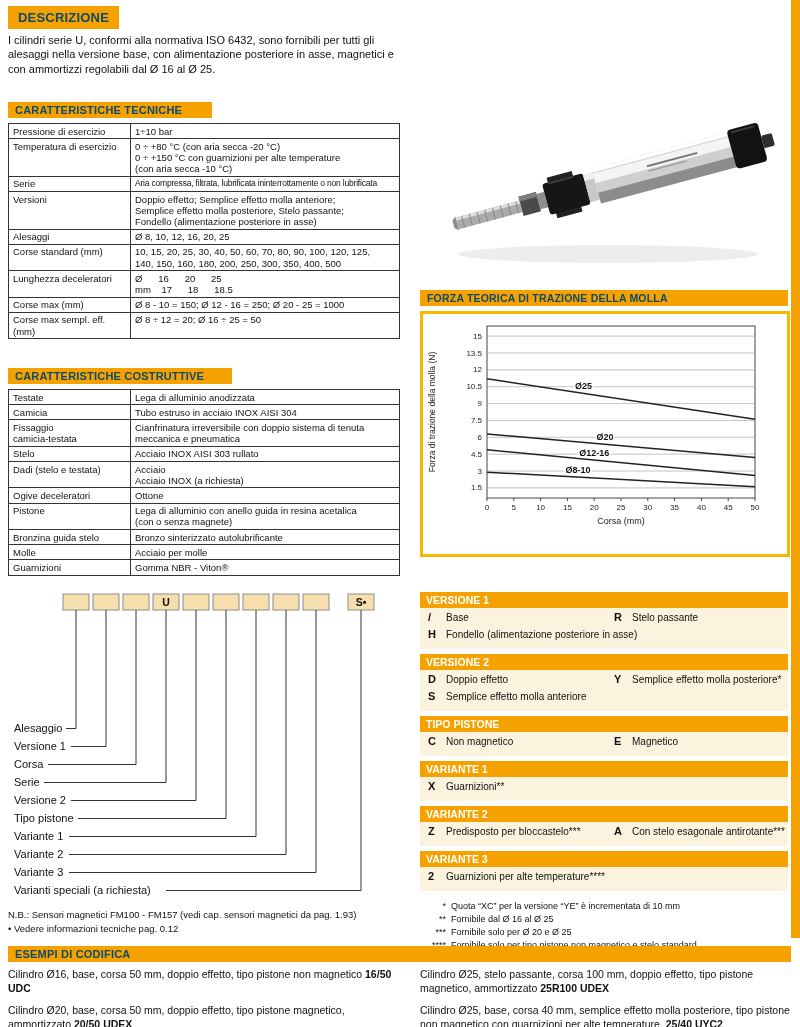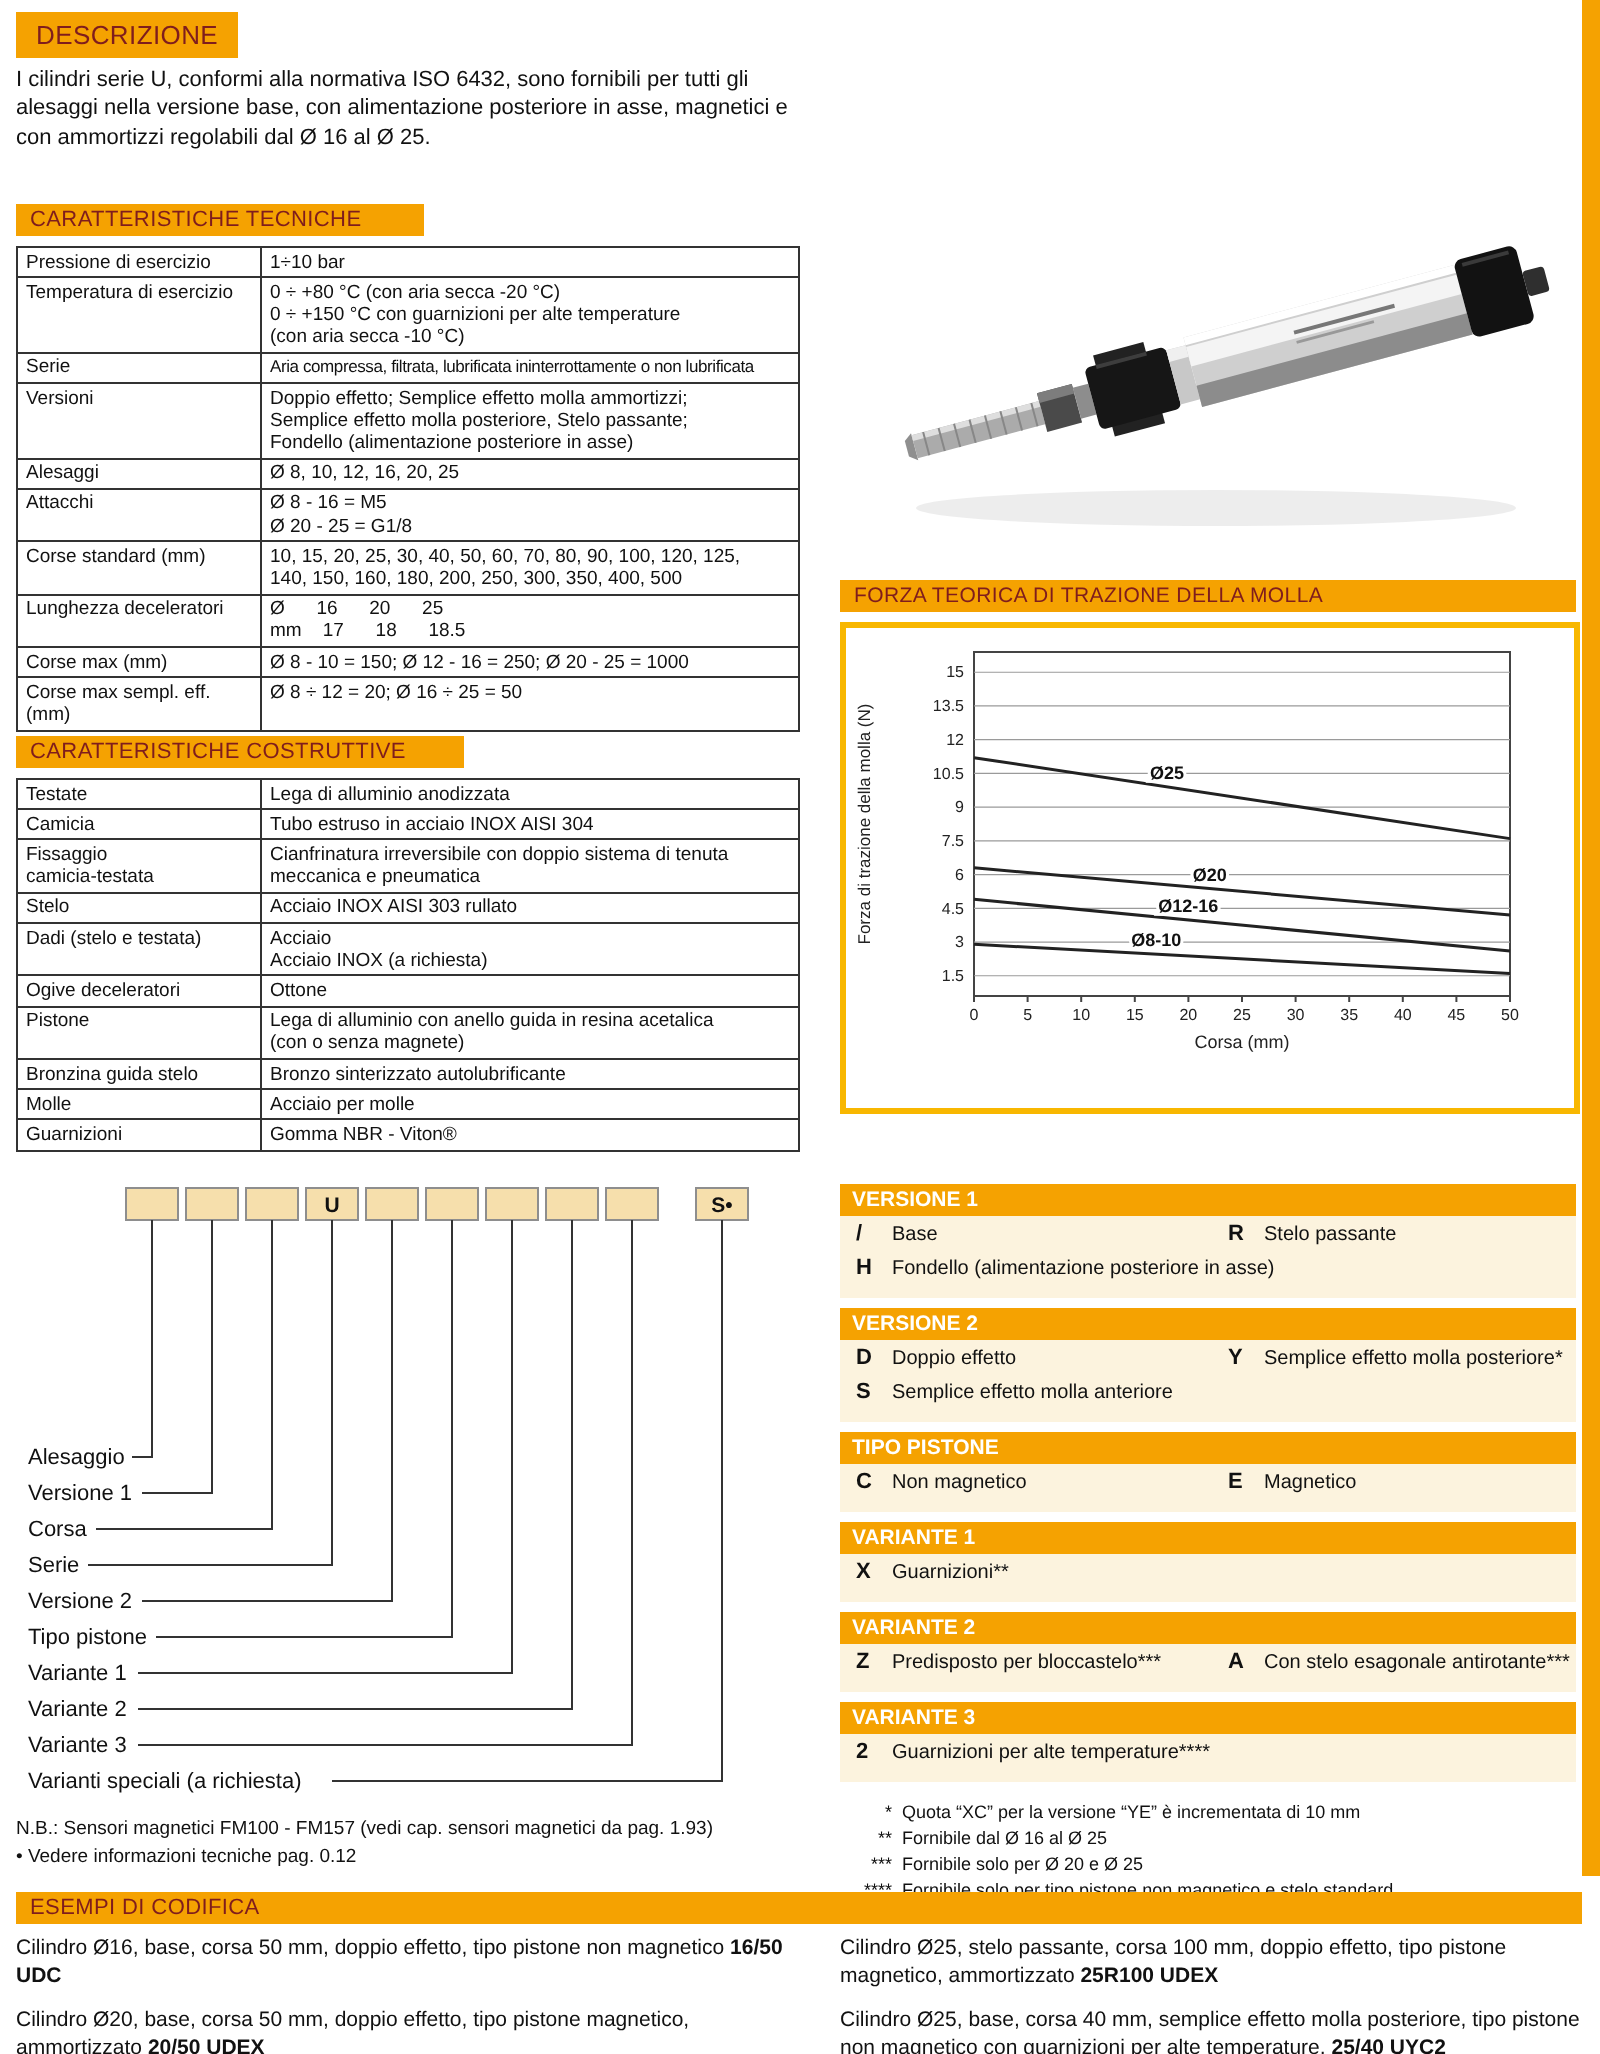--- a/index.html
+++ b/index.html
@@ -4,21 +4,21 @@
 <style>
   :root{
     --accent:#F5A201; --panelbg:#FCF3DE; --boxfill:#F6DFAC;
     --chartborder:#F8B700; --tborder:#333333;
   }
   *{margin:0;padding:0;box-sizing:border-box}
   html,body{background:#ffffff}
   body{font-family:"Liberation Sans",sans-serif;color:#111}
   #page{position:relative;width:800px;height:1027px;background:#fff;overflow:hidden}
 
-  .bar{background:var(--accent);color:#7f1d1d;font-weight:400;position:absolute;
+  .bar{background:var(--accent);color:#0c4a6e;font-weight:700;position:absolute;
        padding:2px 7px;font-size:11px;letter-spacing:.2px}
   .bar.big{font-size:13px;padding:4px 10px}
 
   .bodytext{position:absolute;font-size:11px;line-height:1.3;color:#111}
 
   table.spec{position:absolute;border-collapse:collapse;width:392px;table-layout:fixed}
   table.spec td{border:1px solid var(--tborder);padding:1.5px 4px;vertical-align:top;
       font-size:9.5px;line-height:1.18;white-space:pre-line}
   table.spec td.lab{width:122px}
   table.spec td.val.tight{font-size:8.5px;letter-spacing:-.2px;white-space:nowrap;overflow:hidden}
@@ -76,32 +76,27 @@
           <td class="val">0 ÷ +80 °C (con aria secca -20 °C)
 0 ÷ +150 °C con guarnizioni per alte temperature
 (con aria secca -10 °C)</td>
         </tr>
     <tr>
           <td class="lab">Serie</td>
           <td class="val tight">Aria compressa, filtrata, lubrificata ininterrottamente o non lubrificata</td>
         </tr>
     <tr>
           <td class="lab">Versioni</td>
-          <td class="val">Doppio effetto; Semplice effetto molla ammortizzi;
+          <td class="val">Doppio effetto; Semplice effetto molla anteriore;
 Semplice effetto molla posteriore, Stelo passante;
 Fondello (alimentazione posteriore in asse)</td>
         </tr>
     <tr>
           <td class="lab">Alesaggi</td>
           <td class="val">Ø 8, 10, 12, 16, 20, 25</td>
-        </tr>
-    <tr>
-          <td class="lab">Attacchi</td>
-          <td class="val">Ø 8 - 16 = M5
-Ø 20 - 25 = G1/8</td>
         </tr>
     <tr>
           <td class="lab">Corse standard (mm)</td>
           <td class="val">10, 15, 20, 25, 30, 40, 50, 60, 70, 80, 90, 100, 120, 125,
 140, 150, 160, 180, 200, 250, 300, 350, 400, 500</td>
         </tr>
     <tr>
           <td class="lab">Lunghezza deceleratori</td>
           <td class="val">Ø&nbsp;&nbsp;&nbsp;&nbsp;&nbsp;&nbsp;16&nbsp;&nbsp;&nbsp;&nbsp;&nbsp;&nbsp;20&nbsp;&nbsp;&nbsp;&nbsp;&nbsp;&nbsp;25
 mm&nbsp;&nbsp;&nbsp;&nbsp;17&nbsp;&nbsp;&nbsp;&nbsp;&nbsp;&nbsp;18&nbsp;&nbsp;&nbsp;&nbsp;&nbsp;&nbsp;18.5</td>

